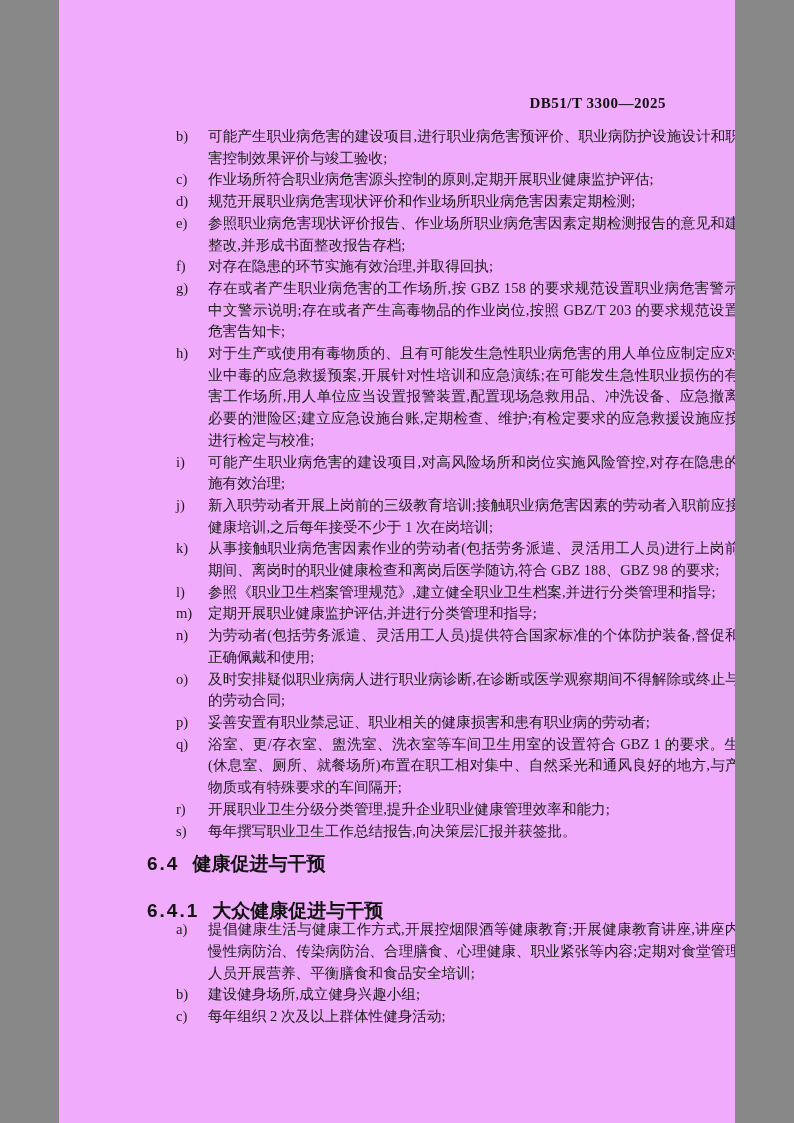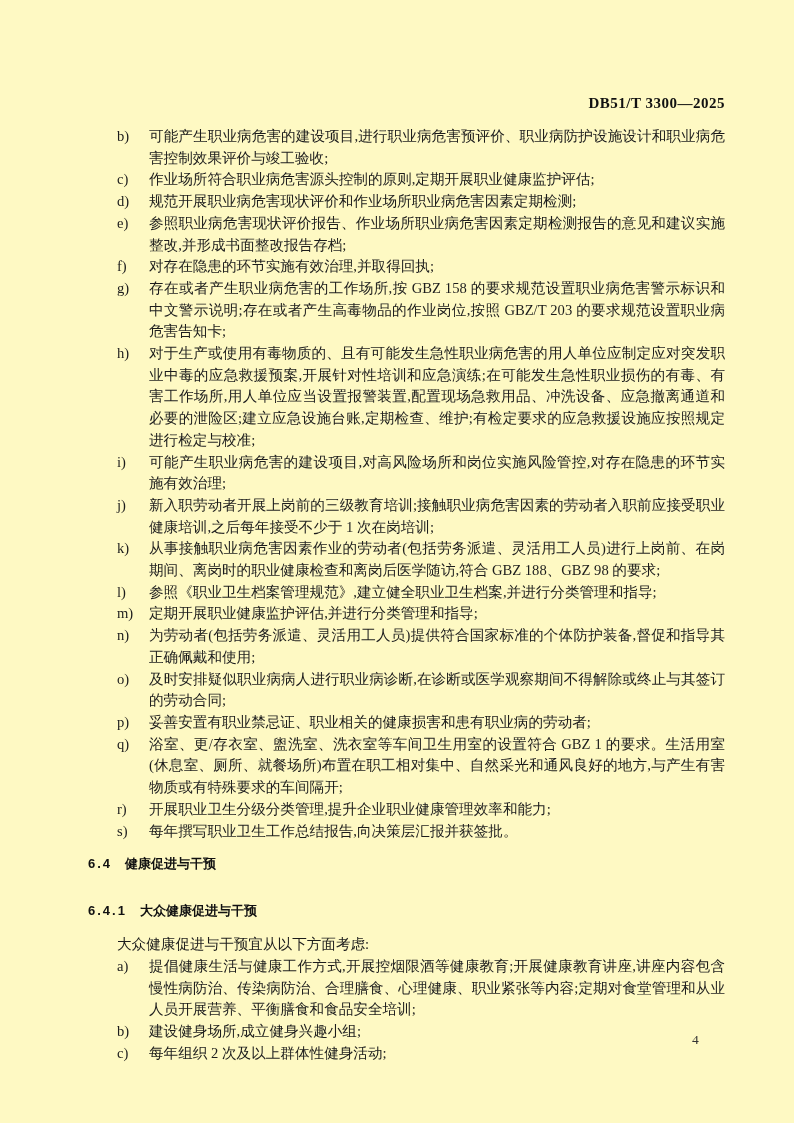--- a/index.html
+++ b/index.html
@@ -1,21 +1,21 @@
 <!DOCTYPE html>
 <html><head>
 <meta charset="utf-8">
 <style>
   html, body { margin: 0; padding: 0; background: #888; }
   .page {
     position: relative;
-    width: 794px;
+    width: 676px;
     height: 1123px;
     margin: 0 auto;
-    background: #fef9c3;
+    background: #f0abfc;
     font-family: "Liberation Serif", "DejaVu Serif", serif;
     color: #1c1c1c;
     overflow: hidden;
   }
   .doc-header {
     position: absolute;
     top: 95px;
     right: 69px;
     font-size: 15px;
     font-weight: bold;
@@ -44,21 +44,21 @@
     flex: 0 0 32px;
   }
   .item-text {
     flex: 1 1 auto;
   }
   .section-heading, .subsection-heading {
     display: flex;
     align-items: flex-end;
     margin: 0;
     font-family: "Liberation Sans", "DejaVu Sans", sans-serif;
-    font-size: 13px;
+    font-size: 19px;
     font-weight: bold;
     line-height: 17px;
     color: #111;
   }
   .section-heading { margin-top: 13px; }
   .subsection-heading { margin-top: 30px; }
   .heading-number { margin-right: 13px; letter-spacing: 2px; }
   .intro-paragraph {
     margin: 15px 0 0 29px;
     font-size: 14.6px;
@@ -177,21 +177,20 @@
     <h2 class="section-heading">
       <span class="heading-number">6.4</span>
       <span class="heading-title">健康促进与干预</span>
     </h2>
 
     <h3 class="subsection-heading">
       <span class="heading-number">6.4.1</span>
       <span class="heading-title">大众健康促进与干预</span>
     </h3>
 
-    <p class="intro-paragraph">大众健康促进与干预宜从以下方面考虑:</p>
 
     <ol class="req-list">
 
         <li class="list-item">
           <span class="item-label">a)</span>
           <span class="item-text">提倡健康生活与健康工作方式,开展控烟限酒等健康教育;开展健康教育讲座,讲座内容包含慢性病防治、传染病防治、合理膳食、心理健康、职业紧张等内容;定期对食堂管理和从业人员开展营养、平衡膳食和食品安全培训;</span>
         </li>
 
         <li class="list-item">
           <span class="item-label">b)</span>

